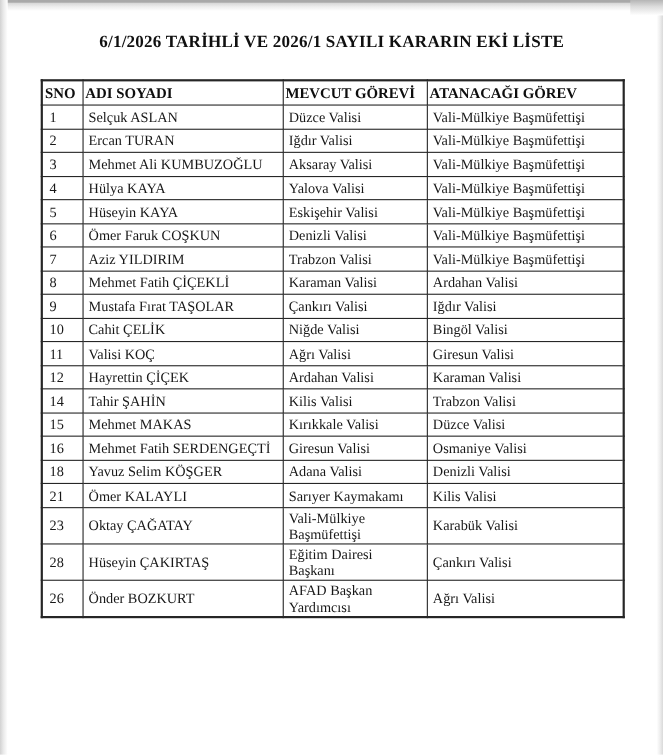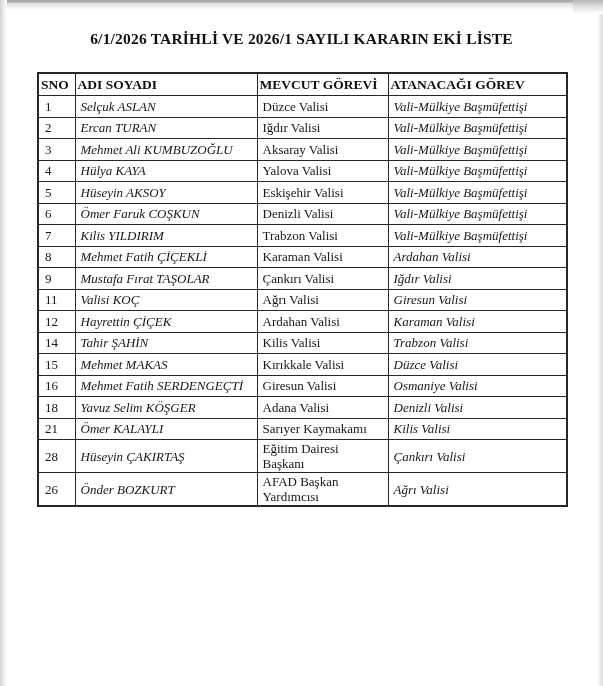--- a/index.html
+++ b/index.html
@@ -66,21 +66,21 @@
   }
   td{
     font-size:13px;
     padding:1px 5px;
     height:18.5px;
     line-height:15px;
     vertical-align:middle;
     color:#171717;
   }
   td.col-sno{padding-left:6px;}
-  td.col-name,td.col-assigned{white-space:nowrap;overflow:hidden;font-style:italic;}
+  td.col-name,td.col-assigned{white-space:nowrap;overflow:hidden;}
   td.col-current{white-space:normal;}
 </style>
 </head>
 <body>
 
 <div class="edge-top"></div>
 <div class="edge-left"></div>
 <div class="edge-right"></div>
 <div class="edge-corner"></div>
 
@@ -121,49 +121,55 @@
         <td class="col-assigned">Vali-Mülkiye Başmüfettişi</td>
       </tr>
       <tr>
         <td class="col-sno">4</td>
         <td class="col-name">Hülya KAYA</td>
         <td class="col-current">Yalova Valisi</td>
         <td class="col-assigned">Vali-Mülkiye Başmüfettişi</td>
       </tr>
       <tr>
         <td class="col-sno">5</td>
-        <td class="col-name">Hüseyin AKSOY</td>
+        <td class="col-name">Hüseyin KAYA</td>
         <td class="col-current">Eskişehir Valisi</td>
         <td class="col-assigned">Vali-Mülkiye Başmüfettişi</td>
       </tr>
       <tr>
         <td class="col-sno">6</td>
         <td class="col-name">Ömer Faruk COŞKUN</td>
         <td class="col-current">Denizli Valisi</td>
         <td class="col-assigned">Vali-Mülkiye Başmüfettişi</td>
       </tr>
       <tr>
         <td class="col-sno">7</td>
-        <td class="col-name">Kilis YILDIRIM</td>
+        <td class="col-name">Aziz YILDIRIM</td>
         <td class="col-current">Trabzon Valisi</td>
         <td class="col-assigned">Vali-Mülkiye Başmüfettişi</td>
       </tr>
       <tr>
         <td class="col-sno">8</td>
         <td class="col-name">Mehmet Fatih ÇİÇEKLİ</td>
         <td class="col-current">Karaman Valisi</td>
         <td class="col-assigned">Ardahan Valisi</td>
       </tr>
       <tr>
         <td class="col-sno">9</td>
         <td class="col-name">Mustafa Fırat TAŞOLAR</td>
         <td class="col-current">Çankırı Valisi</td>
         <td class="col-assigned">Iğdır Valisi</td>
       </tr>
       <tr>
+        <td class="col-sno">10</td>
+        <td class="col-name">Cahit ÇELİK</td>
+        <td class="col-current">Niğde Valisi</td>
+        <td class="col-assigned">Bingöl Valisi</td>
+      </tr>
+      <tr>
         <td class="col-sno">11</td>
         <td class="col-name">Valisi KOÇ</td>
         <td class="col-current">Ağrı Valisi</td>
         <td class="col-assigned">Giresun Valisi</td>
       </tr>
       <tr>
         <td class="col-sno">12</td>
         <td class="col-name">Hayrettin ÇİÇEK</td>
         <td class="col-current">Ardahan Valisi</td>
         <td class="col-assigned">Karaman Valisi</td>
@@ -192,20 +198,26 @@
         <td class="col-current">Adana Valisi</td>
         <td class="col-assigned">Denizli Valisi</td>
       </tr>
       <tr>
         <td class="col-sno">21</td>
         <td class="col-name">Ömer KALAYLI</td>
         <td class="col-current">Sarıyer Kaymakamı</td>
         <td class="col-assigned">Kilis Valisi</td>
       </tr>
       <tr>
+        <td class="col-sno">23</td>
+        <td class="col-name">Oktay ÇAĞATAY</td>
+        <td class="col-current">Vali-Mülkiye Başmüfettişi</td>
+        <td class="col-assigned">Karabük Valisi</td>
+      </tr>
+      <tr>
         <td class="col-sno">28</td>
         <td class="col-name">Hüseyin ÇAKIRTAŞ</td>
         <td class="col-current">Eğitim Dairesi Başkanı</td>
         <td class="col-assigned">Çankırı Valisi</td>
       </tr>
       <tr>
         <td class="col-sno">26</td>
         <td class="col-name">Önder BOZKURT</td>
         <td class="col-current">AFAD Başkan Yardımcısı</td>
         <td class="col-assigned">Ağrı Valisi</td>

